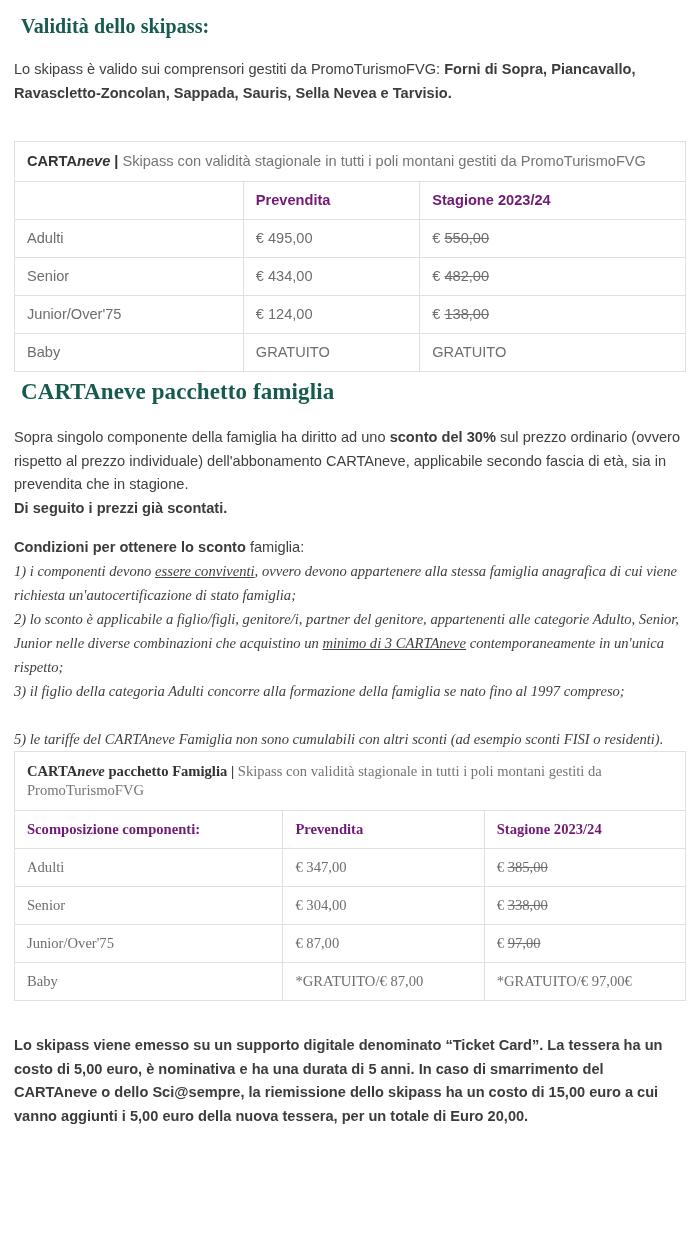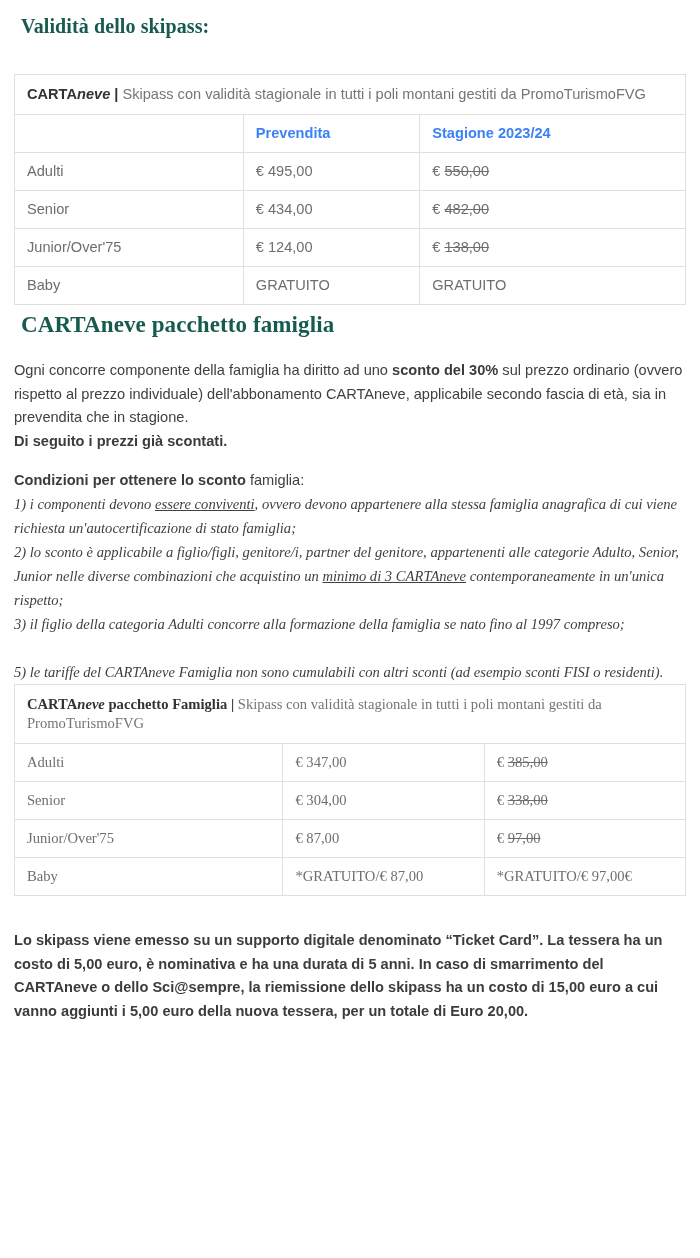--- a/index.html
+++ b/index.html
@@ -46,30 +46,31 @@
     border:1px solid #e0e0e0;
     padding:9px 12px;
     line-height:19px;
     vertical-align:middle;
     overflow:hidden;
   }
   td.caption-cell{padding:10px 12px;color:#757575;}
   .brand{font-weight:700;color:#333;}
   .brand-i{font-weight:700;font-style:italic;color:#333;}
   .cap-sep{font-weight:700;color:#333;}
-  td.colhead{font-weight:700;color:#3b82f6;}
+  td.colhead{font-weight:700;color:#701a75;}
   s{text-decoration:line-through;text-align:center;}
 </style>
 </head>
 <body>
 
 <div class="page">
 
   <h3 class="sec h-validity">Validità dello skipass:</h3>
 
+  <p class="intro-p"><span>Lo skipass è valido sui comprensori gestiti da PromoTurismoFVG: </span><b>Forni di Sopra, Piancavallo, Ravascletto-Zoncolan, Sappada, Sauris, Sella Nevea e Tarvisio.</b></p>
 
 
   <div class="tbl-wrap1">
     <table>
       <colgroup>
           <col style="width:34.1%">
           <col style="width:26.3%">
           <col style="width:39.6%">
         </colgroup>
       <tbody>
@@ -100,40 +101,45 @@
           <td>Baby</td>
           <td>GRATUITO</td>
           <td><span>GRATUITO</span><s></s></td>
         </tr>
       </tbody>
     </table>
   </div>
 
   <h2 class="sec h-family">CARTAneve pacchetto famiglia</h2>
 
-  <p class="family-p"><span>Ogni concorre componente della famiglia ha diritto ad uno </span><b>sconto del 30%</b><span> sul prezzo ordinario (ovvero rispetto al prezzo individuale) dell'abbonamento CARTAneve, applicabile secondo fascia di età, sia in prevendita che in stagione.</span><br><b>Di seguito i prezzi già scontati.</b></p>
+  <p class="family-p"><span>Sopra singolo componente della famiglia ha diritto ad uno </span><b>sconto del 30%</b><span> sul prezzo ordinario (ovvero rispetto al prezzo individuale) dell'abbonamento CARTAneve, applicabile secondo fascia di età, sia in prevendita che in stagione.</span><br><b>Di seguito i prezzi già scontati.</b></p>
 
   <p class="conditions-p"><b>Condizioni per ottenere lo sconto</b><span> famiglia:</span><br>
     <span class="cond-line"><span>1) i componenti devono </span><span class="uline">essere conviventi</span><span>, ovvero devono appartenere alla stessa famiglia anagrafica di cui viene richiesta un'autocertificazione di stato famiglia;</span></span><br>
     <span class="cond-line"><span>2) lo sconto è applicabile a figlio/figli, genitore/i, partner del genitore, appartenenti alle categorie Adulto, Senior, Junior nelle diverse combinazioni che acquistino un </span><span class="uline">minimo di 3 CARTAneve</span><span> contemporaneamente in un'unica rispetto;</span></span><br>
     <span class="cond-line"><span>3) il figlio della categoria Adulti concorre alla formazione della famiglia se nato fino al 1997 compreso;</span><span class="uline"></span><span></span></span><br>
     <br>
     <span class="cond-line"><span>5) le tariffe del CARTAneve Famiglia non sono cumulabili con altri sconti (ad esempio sconti FISI o residenti).</span><span class="uline"></span><span></span></span>
   </p>
 
   <div class="tbl-wrap2">
     <table>
       <colgroup>
           <col style="width:40%">
           <col style="width:30%">
           <col style="width:30%">
         </colgroup>
       <tbody>
         <tr>
           <td class="caption-cell" colspan="3"><span class="brand">CARTA</span><span class="brand-i">neve</span><span class="brand"> pacchetto Famiglia</span><span class="cap-sep"> | </span><span>Skipass con validità stagionale in tutti i poli montani gestiti da PromoTurismoFVG</span></td>
+        </tr>
+        <tr>
+          <td class="colhead">Scomposizione componenti:</td>
+          <td class="colhead">Prevendita</td>
+          <td class="colhead">Stagione 2023/24</td>
         </tr>
         <tr>
           <td>Adulti</td>
           <td>€ 347,00</td>
           <td><span>€ </span><s>385,00</s></td>
         </tr>
         <tr>
           <td>Senior</td>
           <td>€ 304,00</td>
           <td><span>€ </span><s>338,00</s></td>

